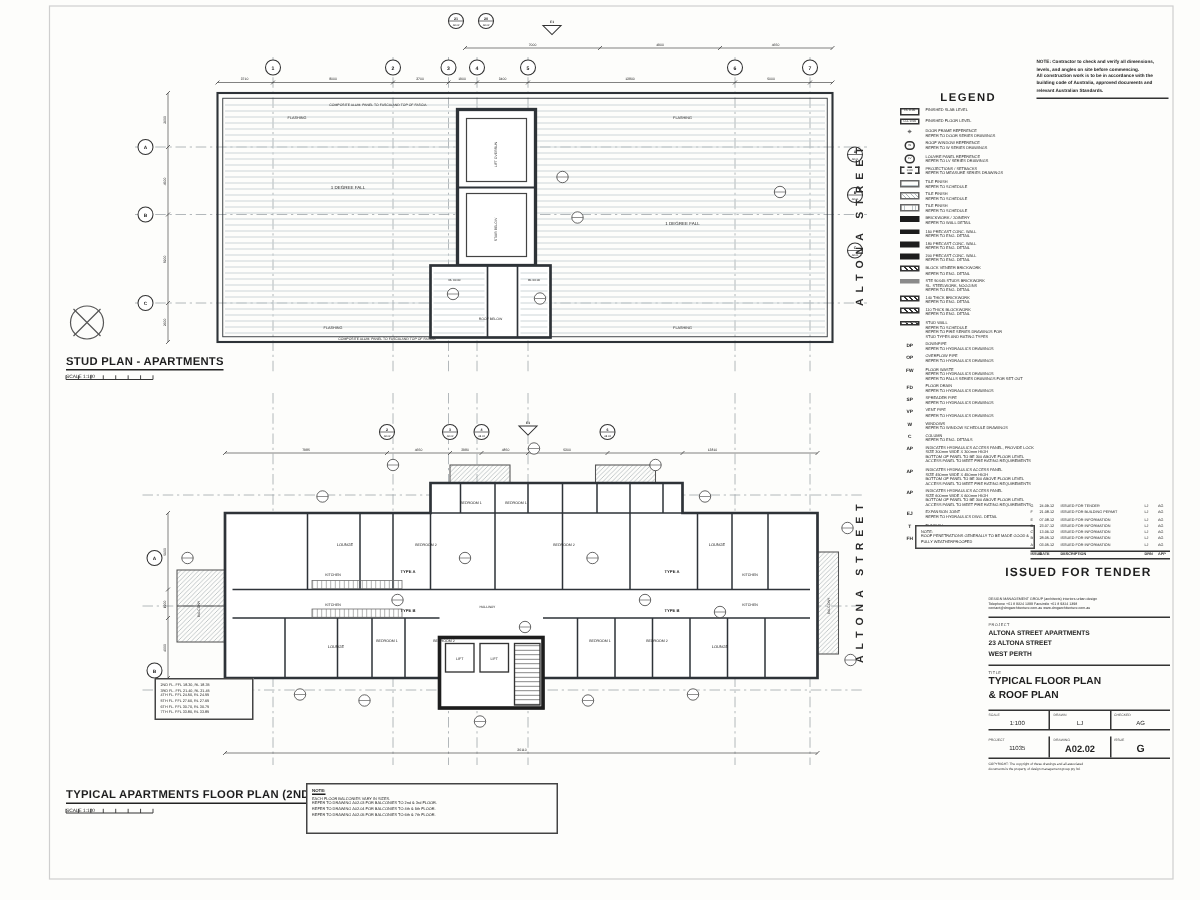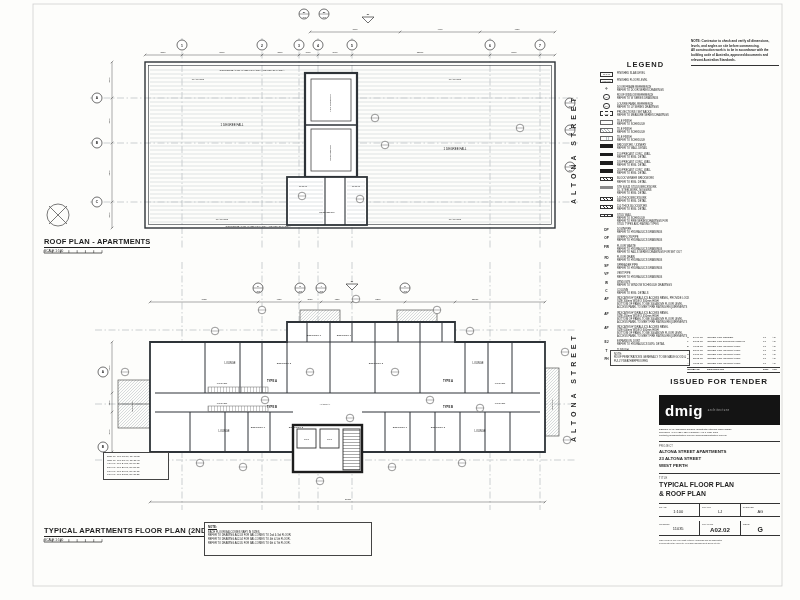--- a/index.html
+++ b/index.html
@@ -368,21 +368,21 @@
       <line x1="60.57142857142857" y1="539.2" x2="60.57142857142857" y2="542" stroke="#333" stroke-width="0.6"></line>
       <line x1="68.85714285714286" y1="539.2" x2="68.85714285714286" y2="542" stroke="#333" stroke-width="0.6"></line>
       <line x1="77.14285714285714" y1="539.2" x2="77.14285714285714" y2="542" stroke="#333" stroke-width="0.6"></line>
       <line x1="85.42857142857143" y1="539.2" x2="85.42857142857143" y2="542" stroke="#333" stroke-width="0.6"></line>
       <line x1="93.71428571428572" y1="539.2" x2="93.71428571428572" y2="542" stroke="#333" stroke-width="0.6"></line>
       <line x1="102" y1="539.2" x2="102" y2="542" stroke="#333" stroke-width="0.6"></line>
     </g>
 </svg>
 
 <div class="abs" style="left:44px;top:230px">
-  <div class="plan-title">ROOF PLAN - APARTMENTS</div>
+  <div class="plan-title">STUD PLAN - APARTMENTS</div>
   <div class="plan-scale">SCALE 1:100</div>
 </div>
 
 <div class="abs" style="left:44px;top:519px">
   <div class="plan-title">TYPICAL APARTMENTS FLOOR PLAN (2ND - 7TH FLOOR)</div>
   <div class="plan-scale">SCALE 1:100</div>
 </div>
 
 <div class="abs tinybox" style="left:204px;top:522px;width:168px;height:34px">
   <div class="fnote-title">NOTE:</div>
@@ -705,24 +705,20 @@
       <span class="rev-c1">DATE</span>
       <span class="rev-c2">DESCRIPTION</span>
       <span class="rev-c3">DRN</span>
       <span class="rev-c4">APP</span>
     </div>
   </div>
 
 <div class="abs stamp" style="left:658px;top:377px;width:122px">ISSUED FOR TENDER</div>
 
 <div class="abs tb" style="left:659px;top:395px">
-  <div class="tb-logo">
-    <span class="tb-logo-main">dmig</span>
-    <span class="tb-logo-sub">architecture</span>
-  </div>
   <div class="tb-firm pre">DESIGN MANAGEMENT GROUP (architects) interiors urban design
 Telephone +61 8 9324 1399   Facsimile +61 8 9324 1398
 contact@dmgarchitecture.com.au   www.dmgarchitecture.com.au</div>
   <div class="tb-label">PROJECT</div>
   <div class="tb-proj">
     <div>ALTONA STREET APARTMENTS</div>
     <div>23 ALTONA STREET</div>
     <div>WEST PERTH</div>
   </div>
   <div class="tb-div"></div>

